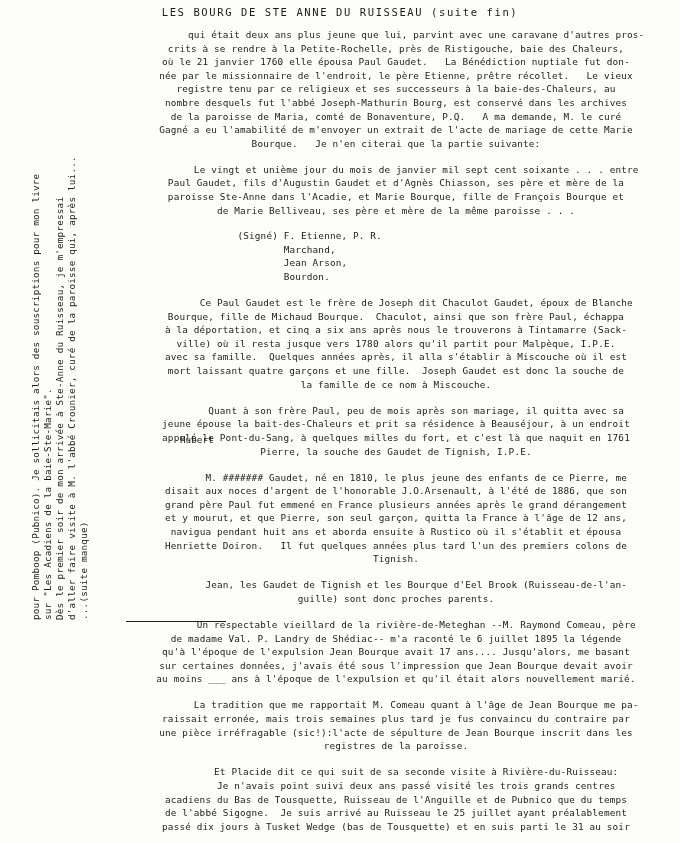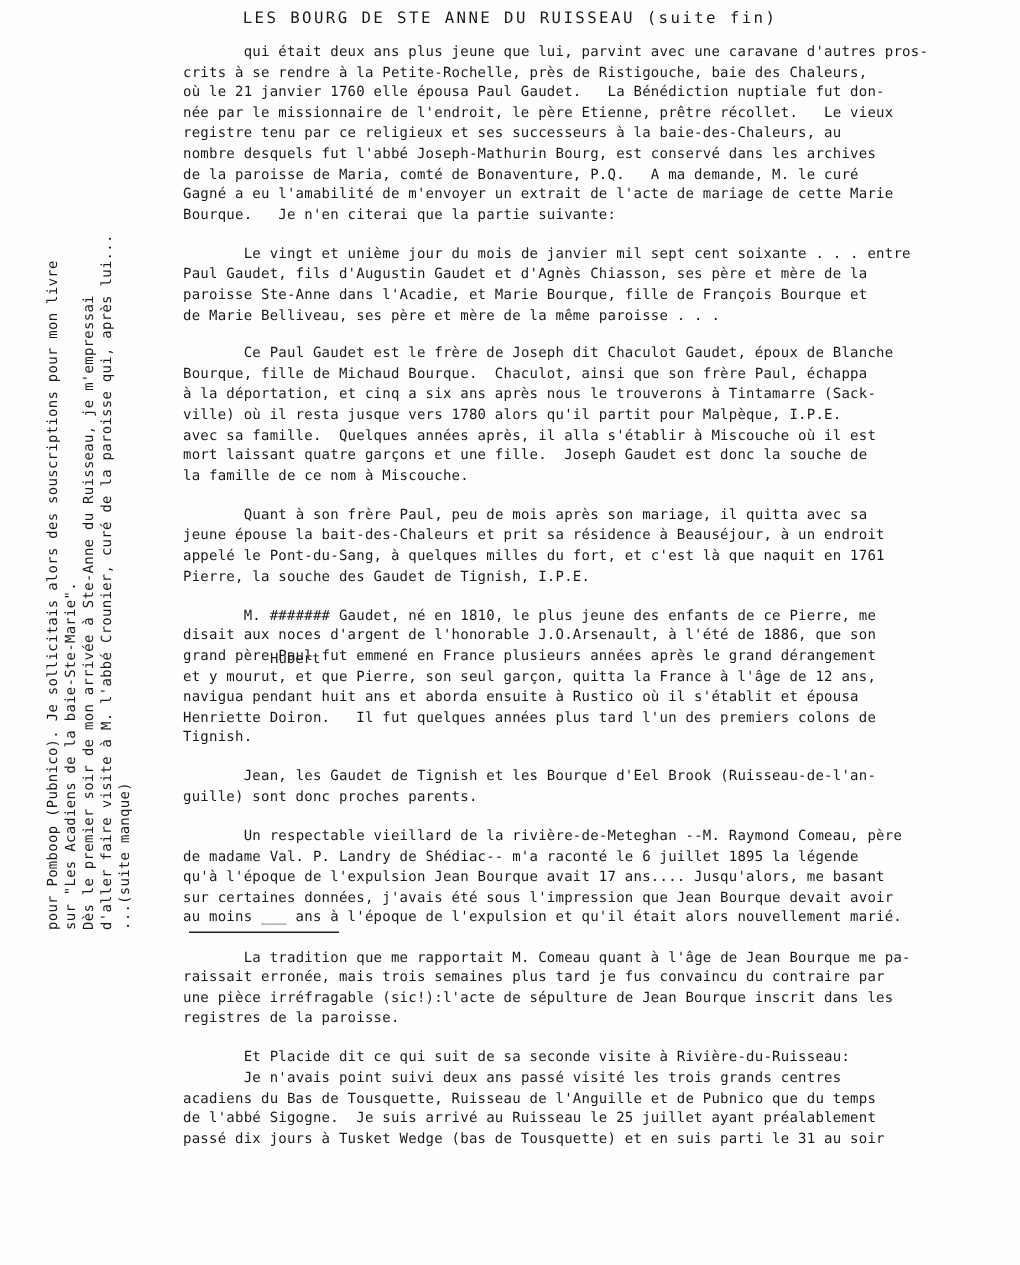--- a/index.html
+++ b/index.html
@@ -72,21 +72,21 @@
     left: 122px;
     top: 28px;
     width: 548px;
     font-size: 9.35px;
     line-height: 13.6px;
     letter-spacing: 0.15px;
   }
   p.para {
     margin: 0 0 12.5px 0;
     white-space: pre-wrap;
-    text-align: left;
+    text-align: center;
   }
   p.para.tight { margin-bottom: 12px; }
   .sig-block {
     margin: 0 0 12.5px 0;
     white-space: pre;
     line-height: 13.6px;
   }
   .hand-note {
     position: absolute;
     font-size: 9.3px;
@@ -120,20 +120,24 @@
 née par le missionnaire de l'endroit, le père Etienne, prêtre récollet.   Le vieux
 registre tenu par ce religieux et ses successeurs à la baie-des-Chaleurs, au
 nombre desquels fut l'abbé Joseph-Mathurin Bourg, est conservé dans les archives
 de la paroisse de Maria, comté de Bonaventure, P.Q.   A ma demande, M. le curé
 Gagné a eu l'amabilité de m'envoyer un extrait de l'acte de mariage de cette Marie
 Bourque.   Je n'en citerai que la partie suivante:</p>
     <p class="para tight">       Le vingt et unième jour du mois de janvier mil sept cent soixante . . . entre
 Paul Gaudet, fils d'Augustin Gaudet et d'Agnès Chiasson, ses père et mère de la
 paroisse Ste-Anne dans l'Acadie, et Marie Bourque, fille de François Bourque et
 de Marie Belliveau, ses père et mère de la même paroisse . . .</p>
+    <div class="sig-block">                    (Signé) F. Etienne, P. R.
+                            Marchand,
+                            Jean Arson,
+                            Bourdon.</div>
     <p class="para">       Ce Paul Gaudet est le frère de Joseph dit Chaculot Gaudet, époux de Blanche
 Bourque, fille de Michaud Bourque.  Chaculot, ainsi que son frère Paul, échappa
 à la déportation, et cinq a six ans après nous le trouverons à Tintamarre (Sack-
 ville) où il resta jusque vers 1780 alors qu'il partit pour Malpèque, I.P.E.
 avec sa famille.  Quelques années après, il alla s'établir à Miscouche où il est
 mort laissant quatre garçons et une fille.  Joseph Gaudet est donc la souche de
 la famille de ce nom à Miscouche.</p>
     <p class="para">       Quant à son frère Paul, peu de mois après son mariage, il quitta avec sa
 jeune épouse la bait-des-Chaleurs et prit sa résidence à Beauséjour, à un endroit
 appelé le Pont-du-Sang, à quelques milles du fort, et c'est là que naquit en 1761

